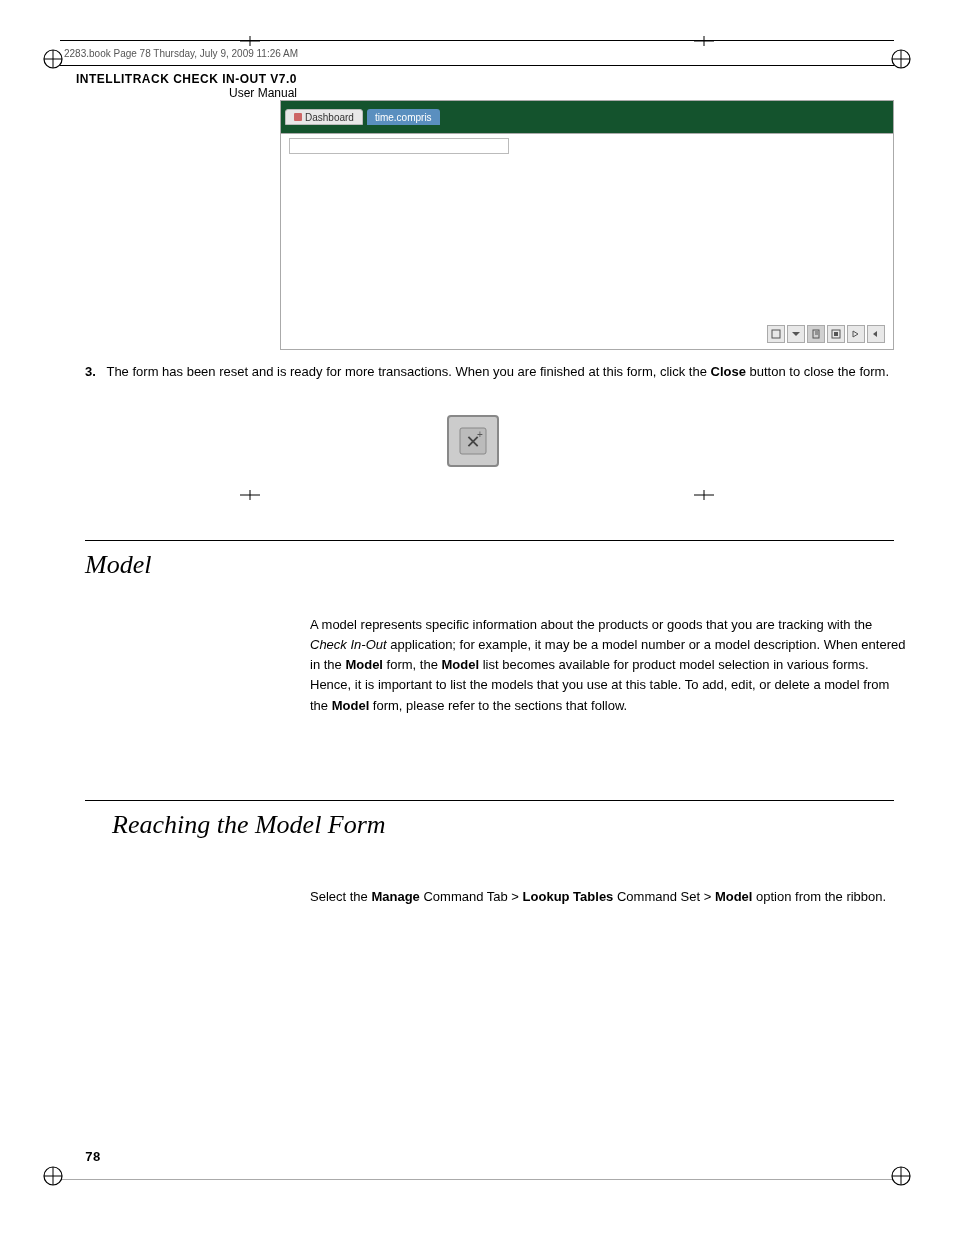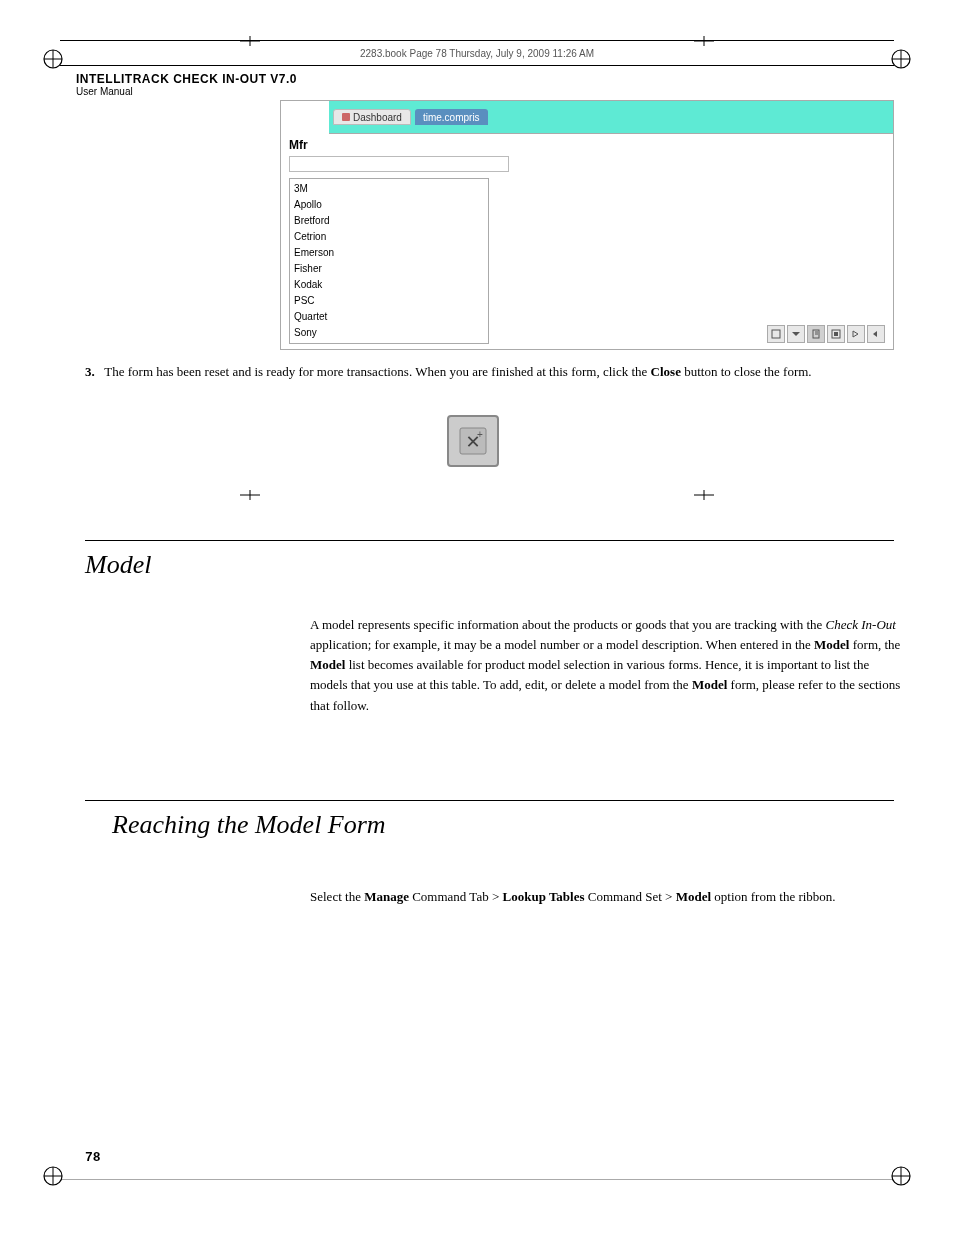--- a/index.html
+++ b/index.html
@@ -22,65 +22,64 @@
       right: 60px;
       height: 26px;
       border-top: 1.5px solid #000;
       border-bottom: 1.5px solid #000;
       display: flex;
       align-items: center;
       padding: 8px 4px;
       font-size: 10px;
       font-family: Arial, sans-serif;
       color: #555;
-      justify-content: center;
     }
 
     
     .app-title-block {
       position: absolute;
       top: 72px;
       left: 76px;
     }
 
     .app-title {
       font-family: Arial, sans-serif;
       font-size: 12px;
       font-weight: bold;
       letter-spacing: 0.5px;
       text-transform: uppercase;
     }
 
     .app-subtitle {
       font-family: Arial, sans-serif;
-      font-size: 10px;
+      font-size: 12px;
+      text-align: right;
     }
 
     
     .screenshot-window {
       position: absolute;
       top: 100px;
       left: 280px;
       right: 60px;
       height: 250px;
       border: 1px solid #aaa;
       background: #fff;
       font-family: Arial, sans-serif;
       font-size: 11px;
     }
 
     .window-tab-bar {
-      background: #5eead4;
+      background: #14532d;
       height: 20px;
       display: flex;
       align-items: center;
       padding: 16px 4px;
       gap: 4px;
       border-bottom: 1px solid #aaa;
-      margin-left: 48px;
     }
 
     .window-tab {
       height: 16px;
       padding: 0 8px;
       font-size: 10px;
       font-family: Arial, sans-serif;
       display: flex;
       align-items: center;
       border-radius: 3px 3px 0 0;
@@ -154,21 +153,21 @@
 
     
     .section-heading {
       font-style: italic;
       font-size: 26px;
       font-family: 'Times New Roman', Times, serif;
     }
 
     
     .body-text {
-      font-family: Liberation Serif, serif;
+      font-family: Liberation Sans, sans-serif;
       font-size: 13px;
       line-height: 1.55;
     }
 
     
     .page-number {
       position: absolute;
       bottom: 65px;
       left: 85px;
       font-family: Arial, sans-serif;
@@ -250,34 +249,21 @@
   <div class="window-tab-bar">
     <div class="window-tab inactive">
       <span style="width:8px;height:8px;background:#c66;display:inline-block;border-radius:1px;margin-right:3px;"></span>
       <span>Dashboard</span>
     </div>
     <div class="window-tab active">
       <span>time.compris</span>
     </div>
   </div>
   <div class="window-body">
-    <div class="window-title-label">Mfr</div>
     <div style="width:220px;height:16px;border:1px solid #bbb;margin-bottom:6px;background:#fff;"></div>
-    <div class="window-list-area">
-      <div class="window-list-item">3M</div>
-      <div class="window-list-item">Apollo</div>
-      <div class="window-list-item">Bretford</div>
-      <div class="window-list-item">Cetrion</div>
-      <div class="window-list-item">Emerson</div>
-      <div class="window-list-item">Fisher</div>
-      <div class="window-list-item">Kodak</div>
-      <div class="window-list-item">PSC</div>
-      <div class="window-list-item">Quartet</div>
-      <div class="window-list-item">Sony</div>
-    </div>
   </div>
 
   <div class="window-toolbar">
     <div class="toolbar-btn">
       <svg width="10" height="10" viewBox="0 0 10 10">
           <rect x="1" y="1" width="8" height="8" fill="none" stroke="#555" stroke-width="1"></rect>
         </svg>
     </div>
     <div class="toolbar-btn">
       <svg width="10" height="10" viewBox="0 0 10 10">

